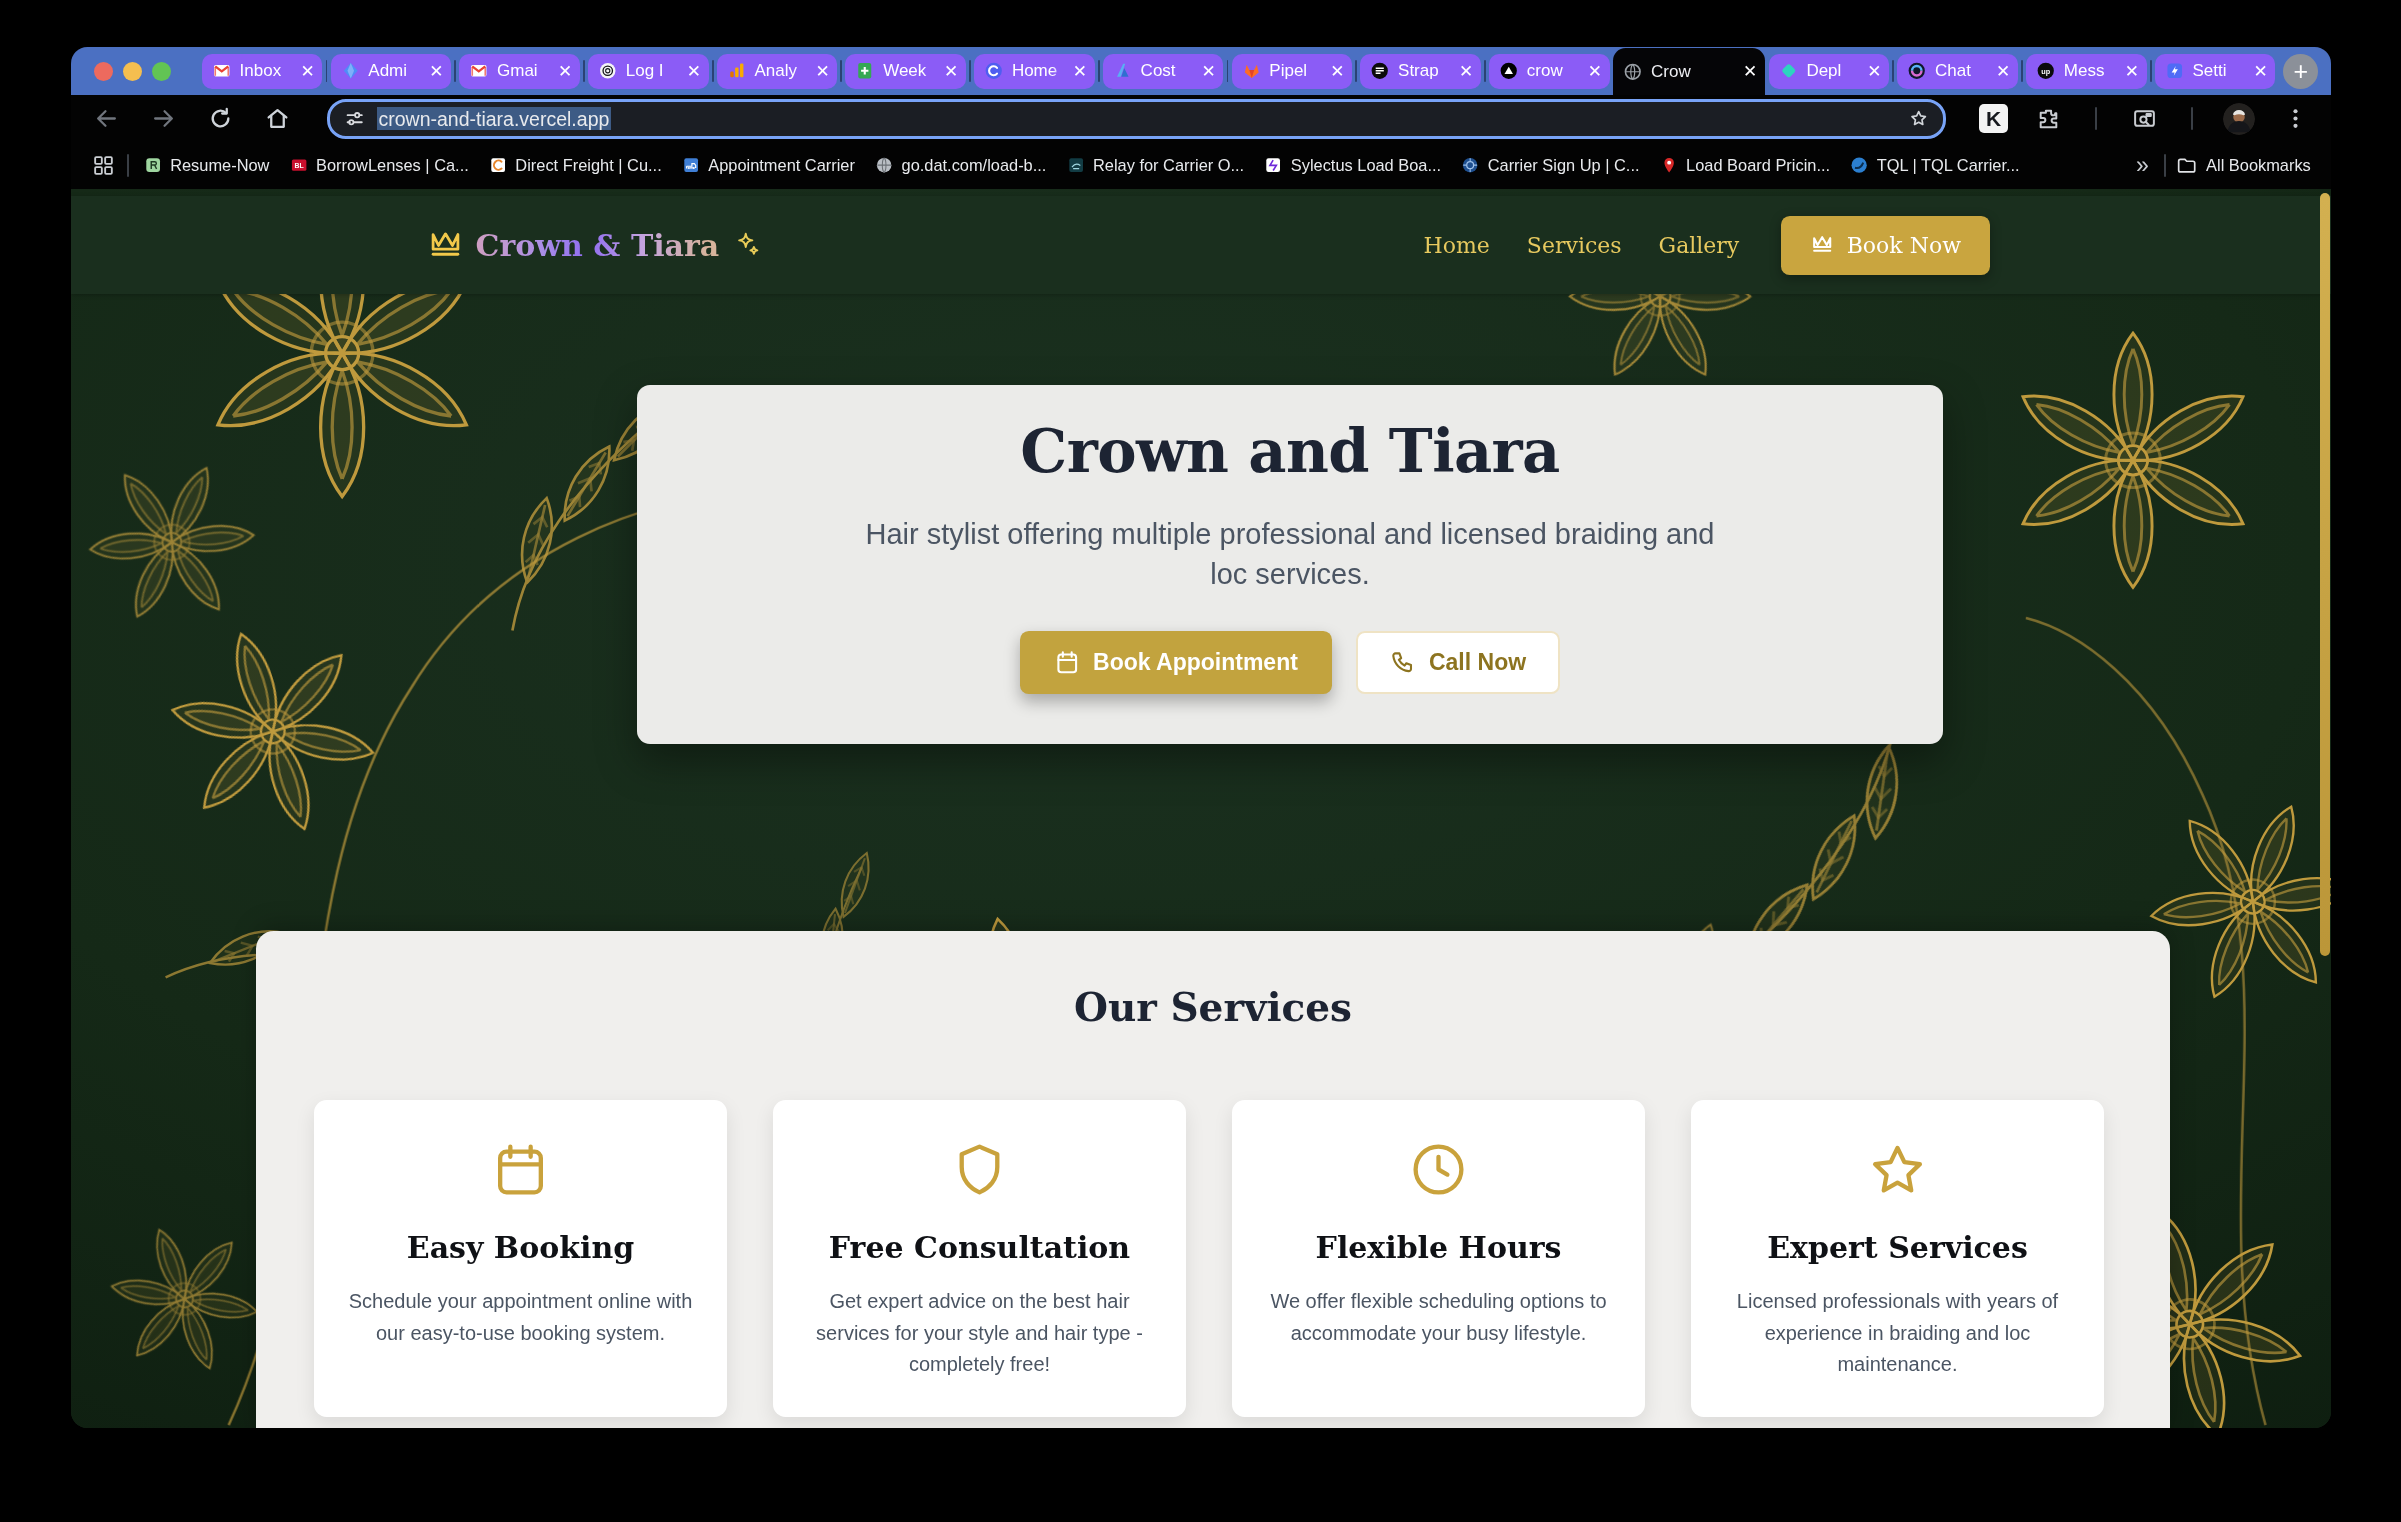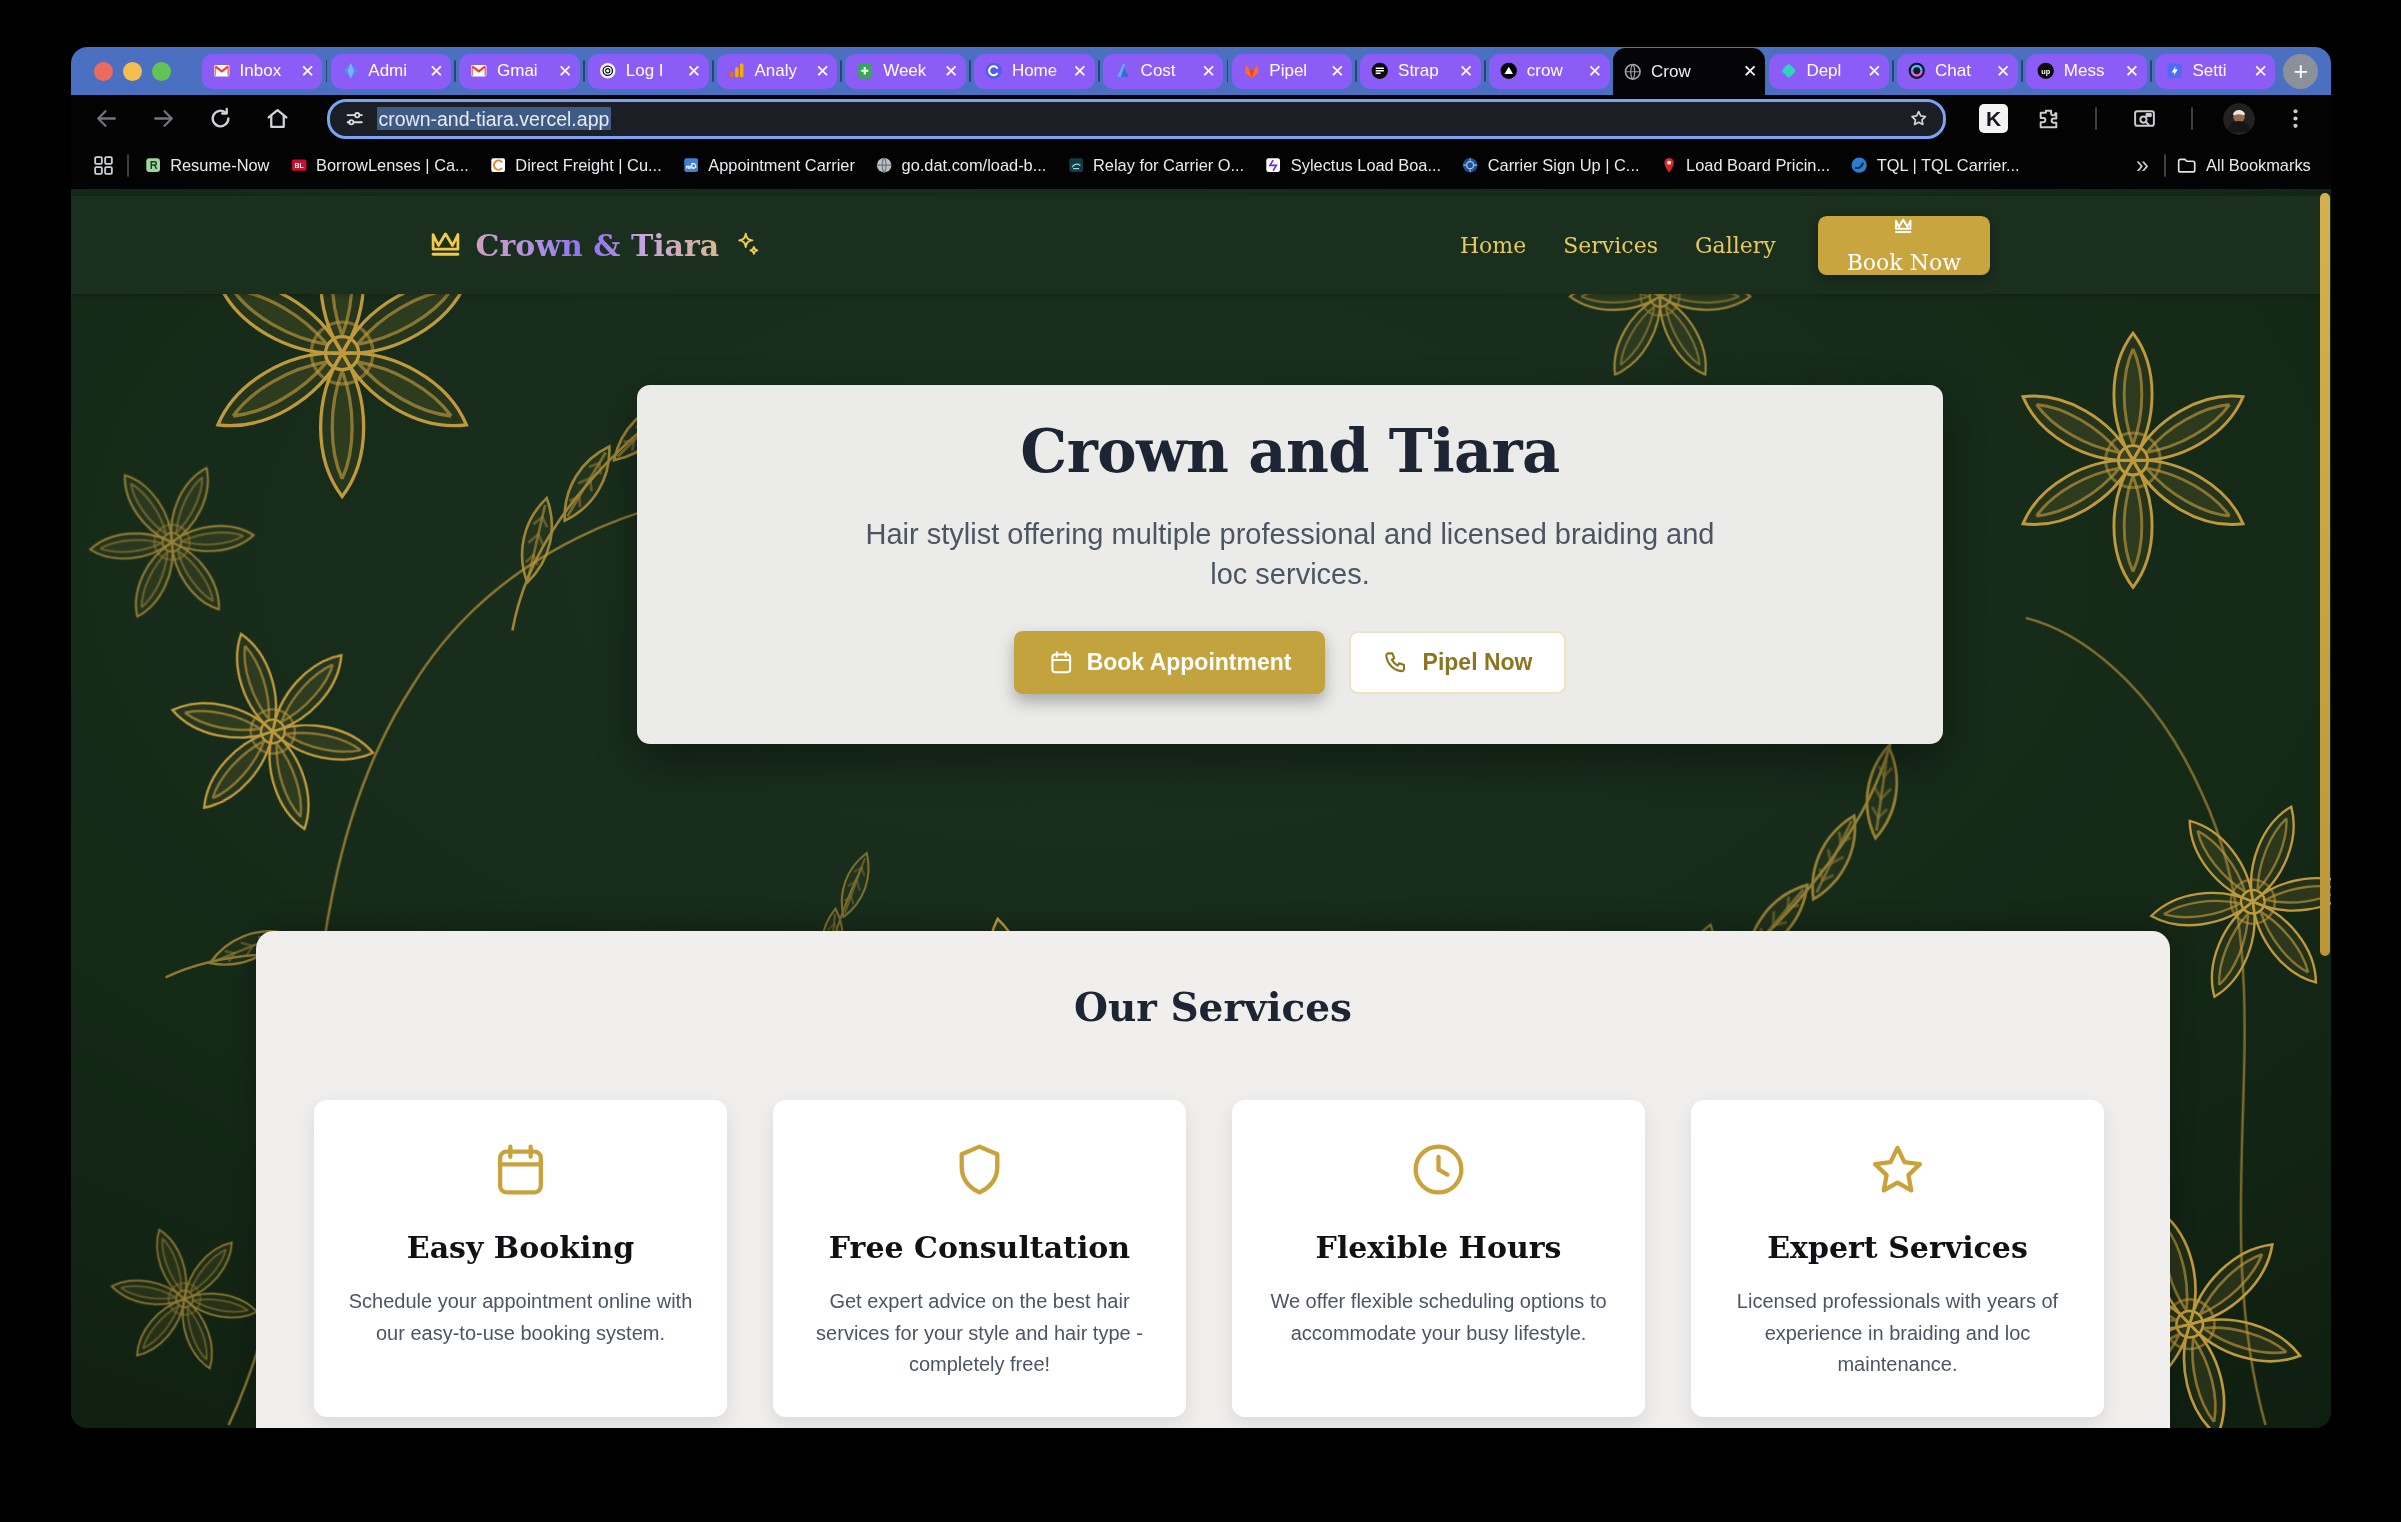--- a/index.html
+++ b/index.html
@@ -63,21 +63,21 @@
   .brand svg.crown{width:35px;height:35px;color:#f2c94a;}
   .brand svg.sparkle{width:30px;height:30px;color:#e8cc58;}
   .brand-name{font-family:"DejaVu Serif","Liberation Serif",serif;font-weight:bold;font-size:30px;
     background:linear-gradient(90deg,#cf9fc2 0%,#a98de8 28%,#8f6cf0 46%,#c3a3e0 68%,#d7b49c 95%);
     -webkit-background-clip:text;background-clip:text;color:transparent;}
   .spacer{flex:1;}
   .sitenav{display:flex;align-items:center;}
   .navlink{font-family:"DejaVu Serif","Liberation Serif",serif;font-size:22px;color:#e7c95f;margin-left:37px;}
   .booknow{margin-left:42px;height:59px;padding:0 29px;border-radius:8.8px;background:#c9a53f;display:flex;
     align-items:center;gap:11.4px;color:#fff;font-family:"DejaVu Serif","Liberation Serif",serif;font-size:22px;
-    box-shadow:0 3.8px 11.4px rgba(0,0,0,.3);flex-direction:column;}
+    box-shadow:0 3.8px 11.4px rgba(0,0,0,.3);}
   .booknow svg{width:25px;height:25px;color:#fff;}
 
   .hero{position:absolute;z-index:2;left:566px;top:196px;width:1306px;height:359px;background:#ebebe9;
     border-radius:13px;box-shadow:0 16.4px 40px rgba(0,0,0,.38);text-align:center;padding-top:35px;box-sizing:border-box;}
   .hero h1{font-family:"DejaVu Serif","Liberation Serif",serif;font-size:59px;color:#1d2433;margin:0 0 29px;
     font-weight:bold;letter-spacing:-0.6px;line-height:1.1;}
   .hero .sub{font-size:29px;color:#4b5563;width:889px;margin:0 auto;line-height:1.38;}
   .hero-ctas{display:flex;justify-content:center;gap:24px;margin-top:37px;}
   .cta{height:63px;border-radius:8.8px;display:flex;align-items:center;gap:12.6px;font-size:23px;font-weight:600;box-sizing:border-box;}
   .cta svg{width:26.5px;height:26.5px;}
@@ -568,21 +568,21 @@
             <svg viewBox="0 0 24 24" fill="none" stroke="currentColor" stroke-width="1.9" stroke-linecap="round" stroke-linejoin="round">
                 <rect x="4" y="5" width="16" height="16" rx="2.5"></rect>
                 <path d="M8 3v4M16 3v4M4 10h16"></path>
               </svg>
             <span>Book Appointment</span>
           </div>
           <div class="cta cta-secondary">
             <svg viewBox="0 0 24 24" fill="none" stroke="currentColor" stroke-width="1.9" stroke-linecap="round" stroke-linejoin="round">
                 <path d="M5 4h3.5l1.6 4.2-2.1 1.6a12.5 12.5 0 005.2 5.2l1.6-2.1L19 14.5V18a2 2 0 01-2.2 2A15.6 15.6 0 013 6.2 2 2 0 015 4z"></path>
               </svg>
-            <span>Pipel Now</span>
+            <span>Call Now</span>
           </div>
         </div>
       </div>
 
       <div class="panel">
         <h2>Our Services</h2>
         <div class="cards" id="cards">
             <div class="card">
               <div class="cicon"><svg viewBox="0 0 24 24" fill="none" stroke="currentColor" stroke-width="1.7" stroke-linecap="round" stroke-linejoin="round">
                   <rect x="4" y="5" width="16" height="16" rx="2.5"></rect>

